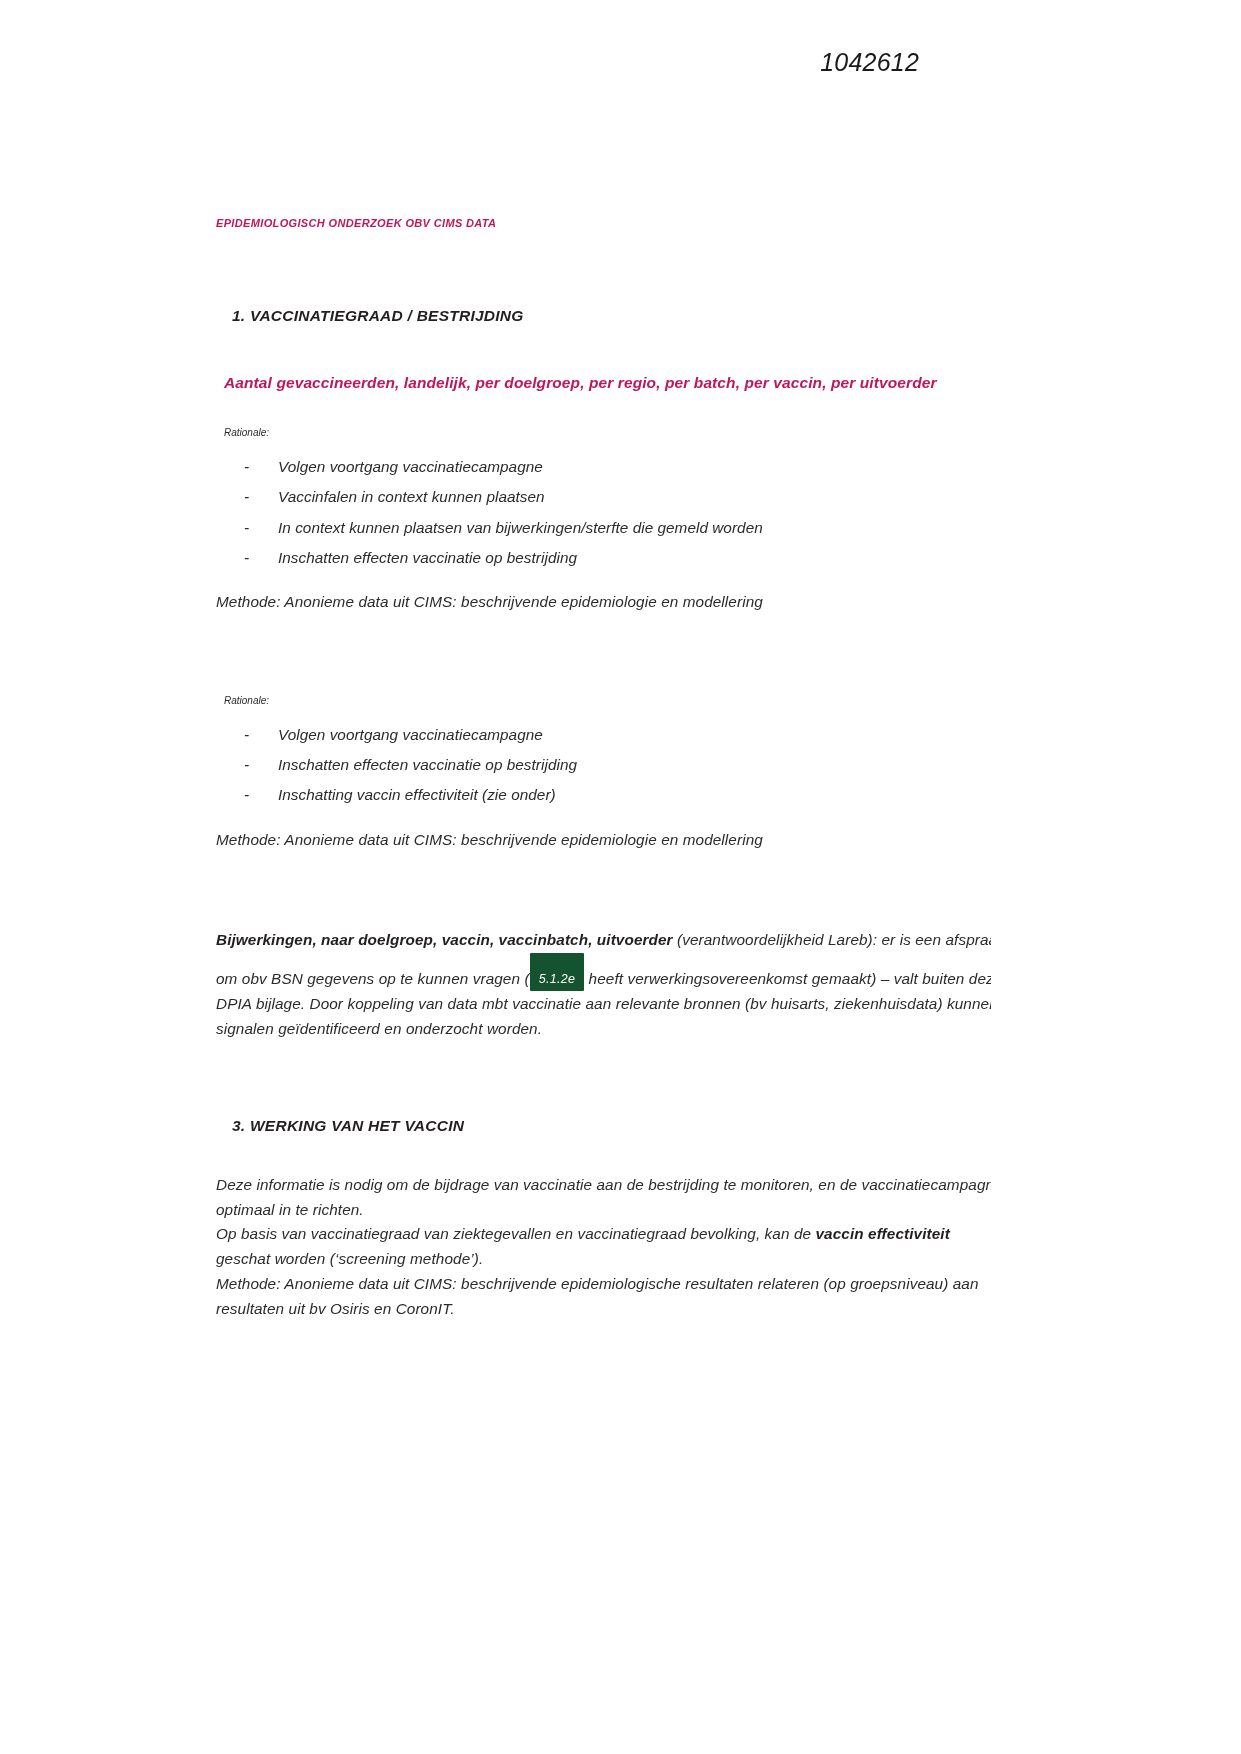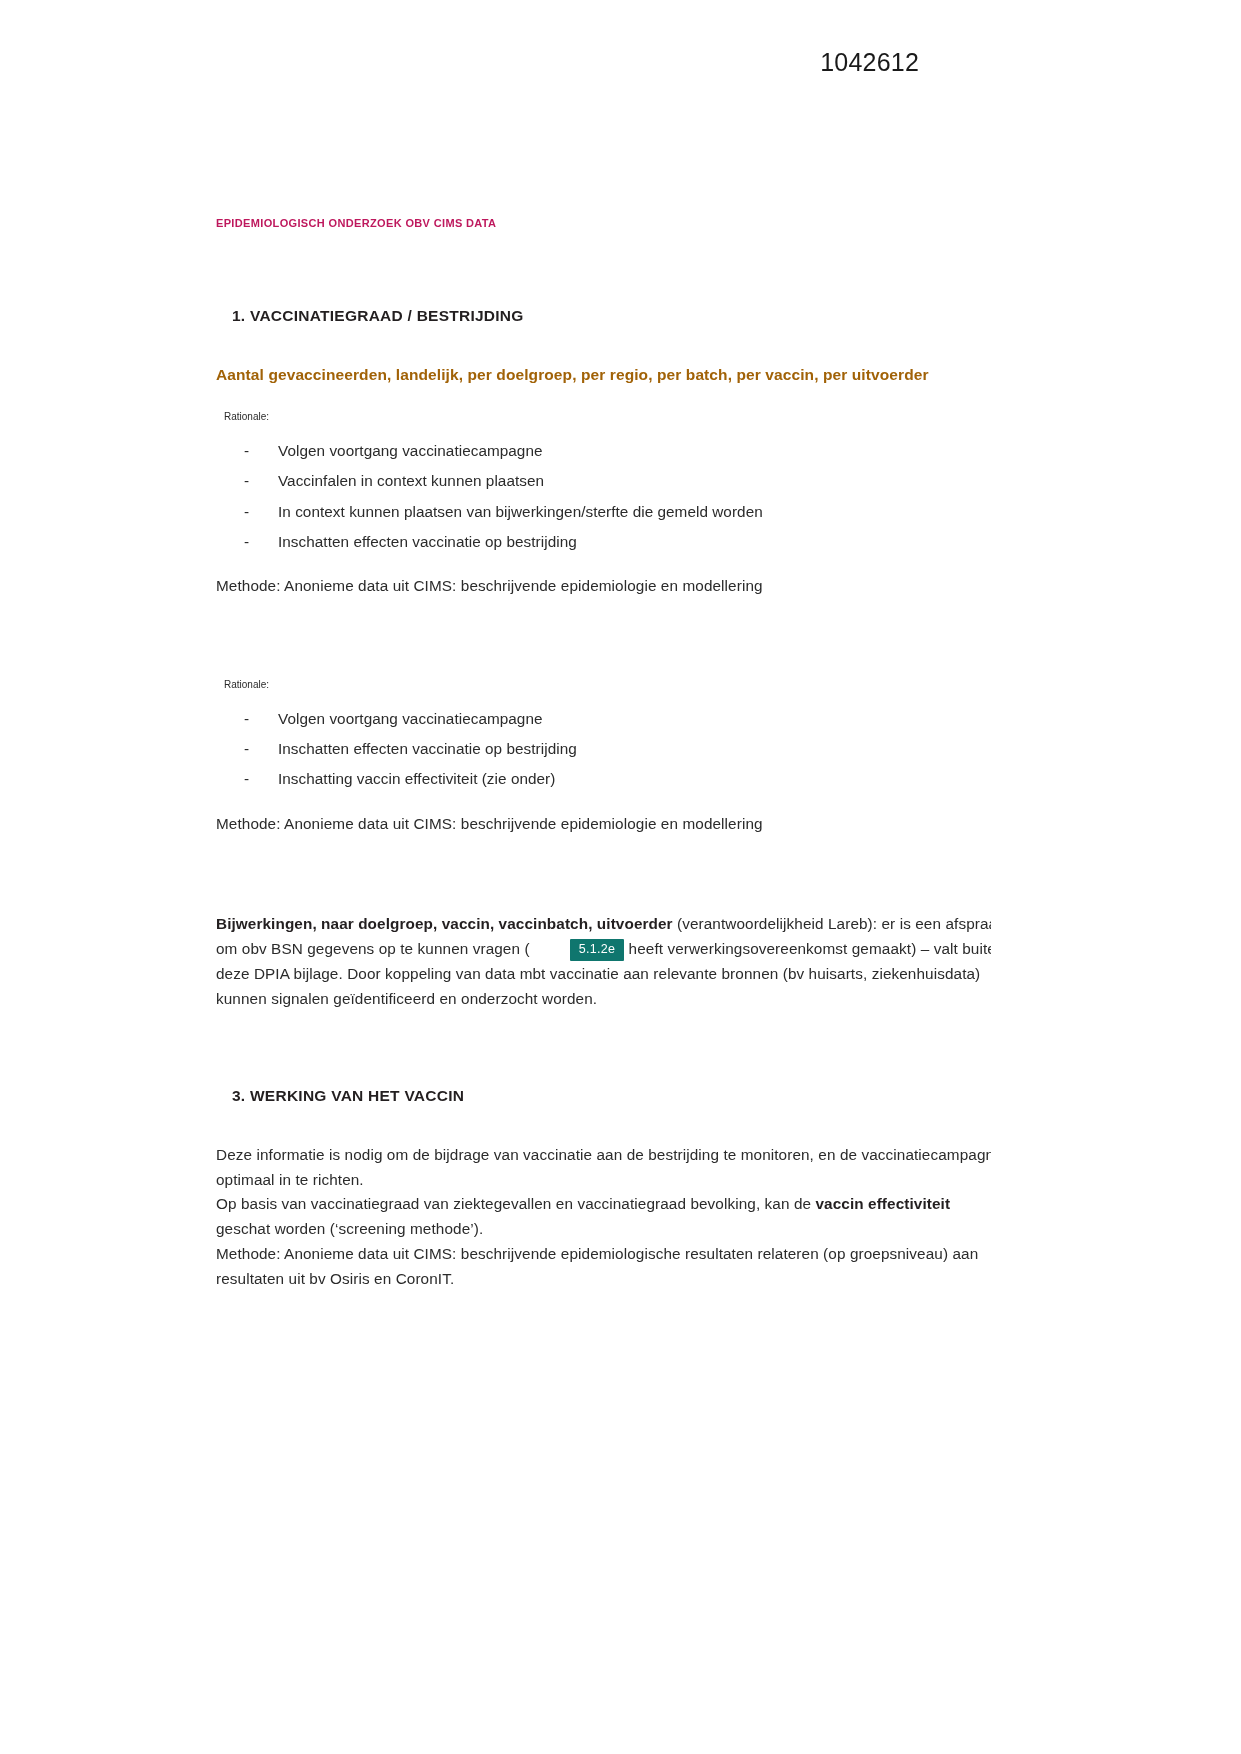--- a/index.html
+++ b/index.html
@@ -15,20 +15,21 @@
     color: #231f20;
     -webkit-font-smoothing: antialiased;
   }
   .page {
     position: relative;
     width: 991px;
     height: 1754px;
     background: #ffffff;
     box-sizing: border-box;
     overflow: hidden;
+    font-style: italic;
   }
   .page-number {
     position: absolute;
     top: 48px;
     right: 72px;
     font-size: 25px;
     letter-spacing: 0.2px;
     color: #1a1a1a;
     font-family: "Liberation Sans", sans-serif;
   }
@@ -54,23 +55,23 @@
     font-weight: bold;
     letter-spacing: 0.25px;
     color: #231f20;
     line-height: 1.5;
     margin: 16px;
   }
   .sub-heading {
     font-size: 15.5px;
     font-weight: bold;
     letter-spacing: 0.1px;
-    color: #a16207;
+    color: #be185d;
     line-height: 1.55;
-    margin: 0;
+    margin: 8px;
   }
   p.body-text {
     font-size: 15.3px;
     line-height: 1.62;
     color: #2b2b2b;
     margin: 0;
     letter-spacing: 0.1px;
   }
   .rationale-label {
     font-size: 10px;
@@ -93,30 +94,29 @@
     letter-spacing: 0.05px;
   }
   ul.dash-list li .dash {
     position: absolute;
     left: 28px;
     top: 0;
     color: #2b2b2b;
   }
   .redaction {
     display: inline-block;
-    background: #0f766e;
+    background: #14532d;
     color: #ffffff;
     font-size: 12.5px;
     line-height: 1;
-    padding: 4px 9px 5px 9px;
+    padding: 20px 9px 5px 9px;
     vertical-align: 1px;
     letter-spacing: 0.3px;
     border-radius: 1px;
     font-family: "Liberation Sans", sans-serif;
-    margin-left: 40px;
   }
   b.strong { font-weight: bold; color: #231f20; text-align: center; }
   .para-gap { margin-top: 22px; }
 </style>
 </head>
 <body>
 
 <div class="page">
 
   <div class="page-number">1042612</div>

